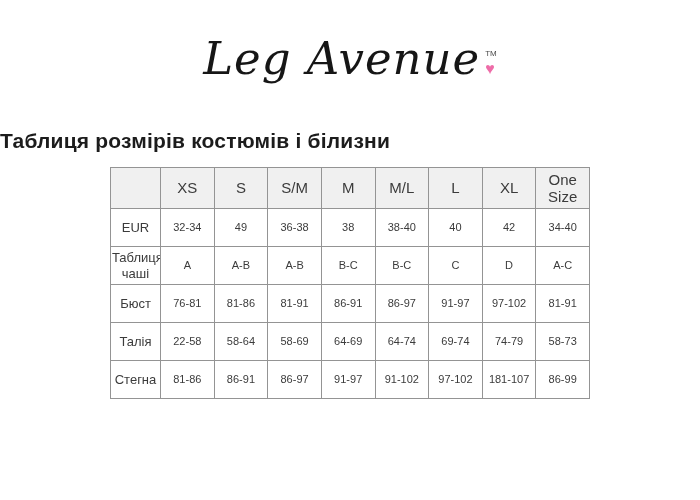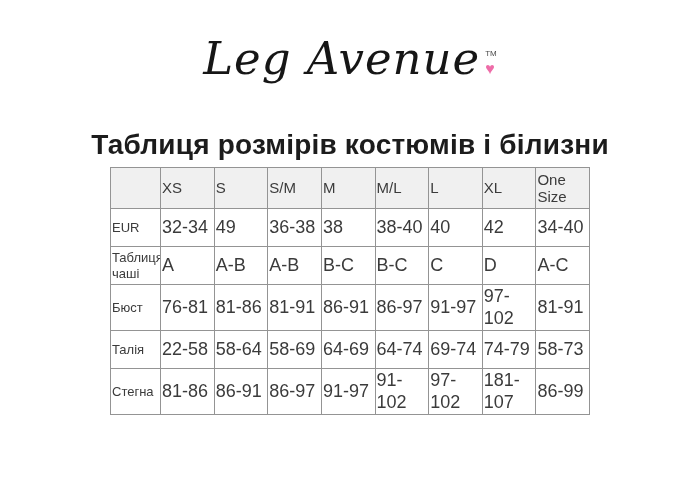--- a/index.html
+++ b/index.html
@@ -47,54 +47,53 @@
     font-size: 16px;
     line-height: 1;
     color: #ee6ca8;
   }
   
   .title {
     position: absolute;
     top: 129px;
     left: 0;
     width: 100%;
-    text-align: center;
-    font-size: 28px;
+    font-size: 21px;
     font-weight: bold;
     color: #1c1c1c;
     letter-spacing: 0.2px;
   }
   
   table.size-table {
     position: absolute;
     left: 110px;
     top: 167px;
     width: 480px;
     border-collapse: collapse;
     table-layout: fixed;
-    text-align: left;
+    text-align: center;
     color: #3b3b3b;
   }
   table.size-table th,
   table.size-table td {
     border: 1px solid #949494;
     padding: 1px;
     vertical-align: middle;
     overflow: hidden;
   }
   table.size-table th {
     background: #f0f0f0;
     font-weight: normal;
     font-size: 15px;
     height: 38px;
     line-height: 1.15;
   }
   table.size-table td {
     background: #ffffff;
-    font-size: 18px;
+    font-size: 11px;
     height: 35px;
     line-height: 1.2;
   }
   table.size-table td.rowlabel { font-size: 13px; }
 </style>
 </head>
 <body>
 
 <div class="canvas">
 

